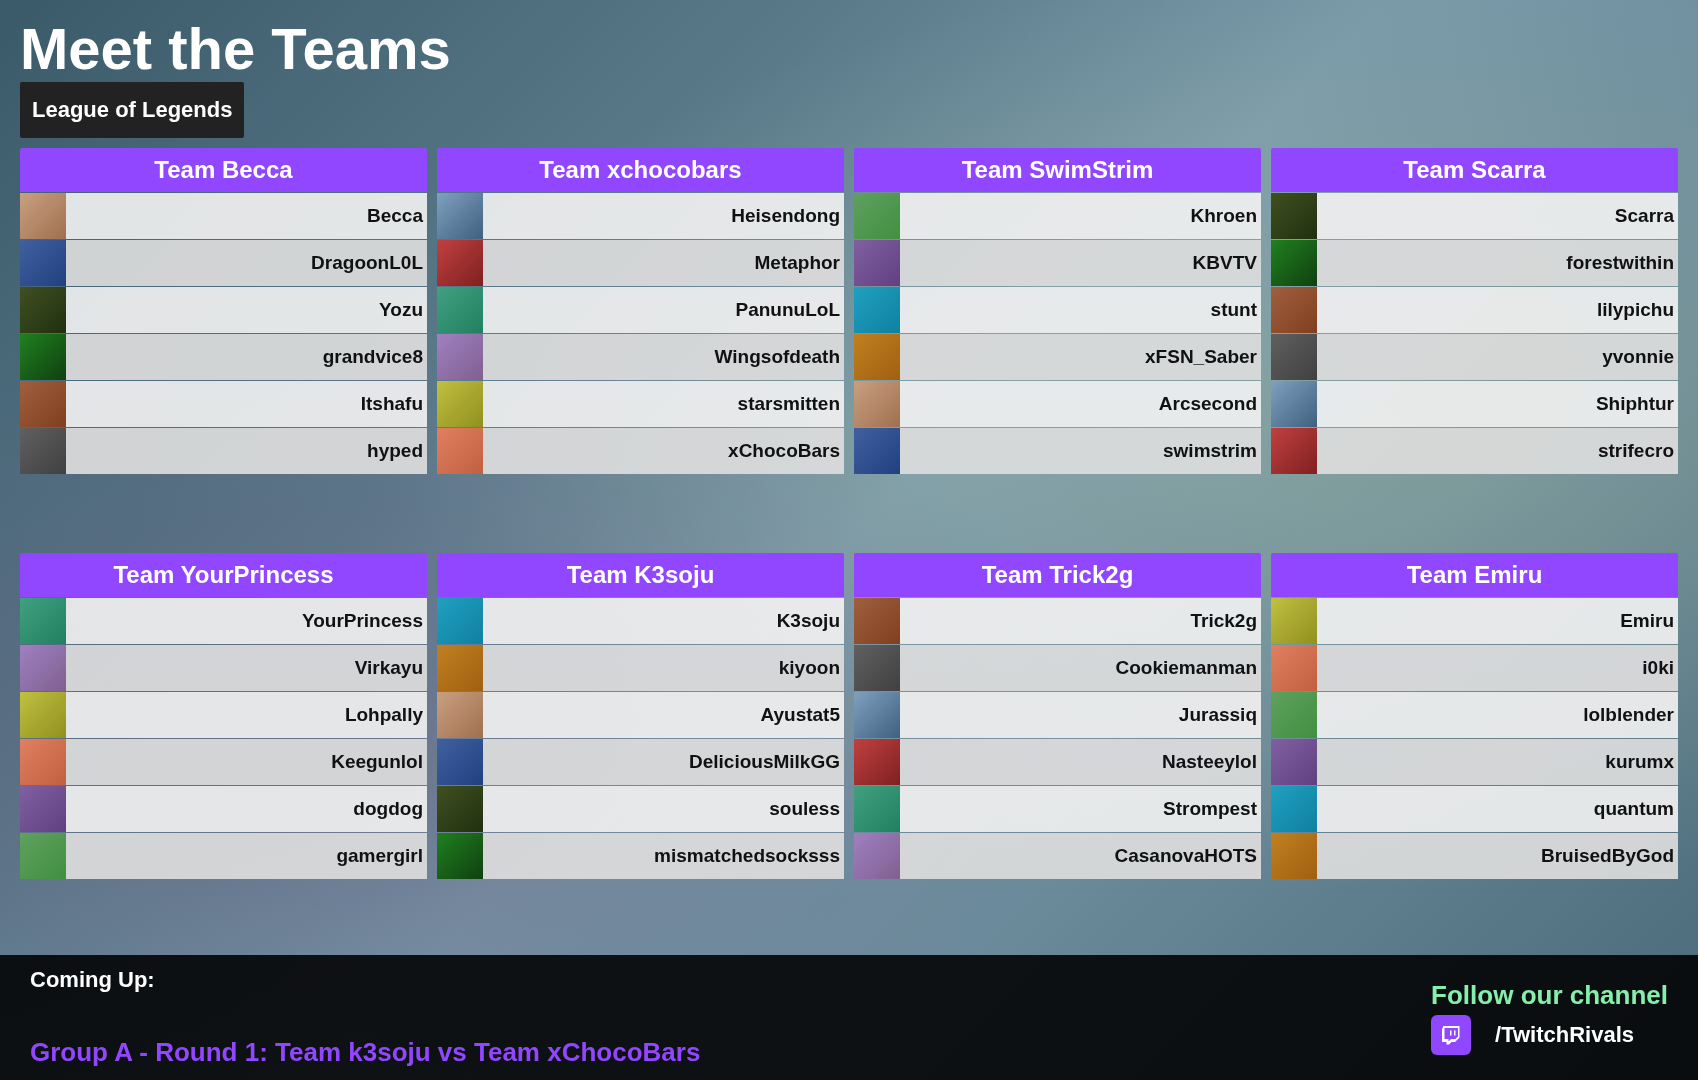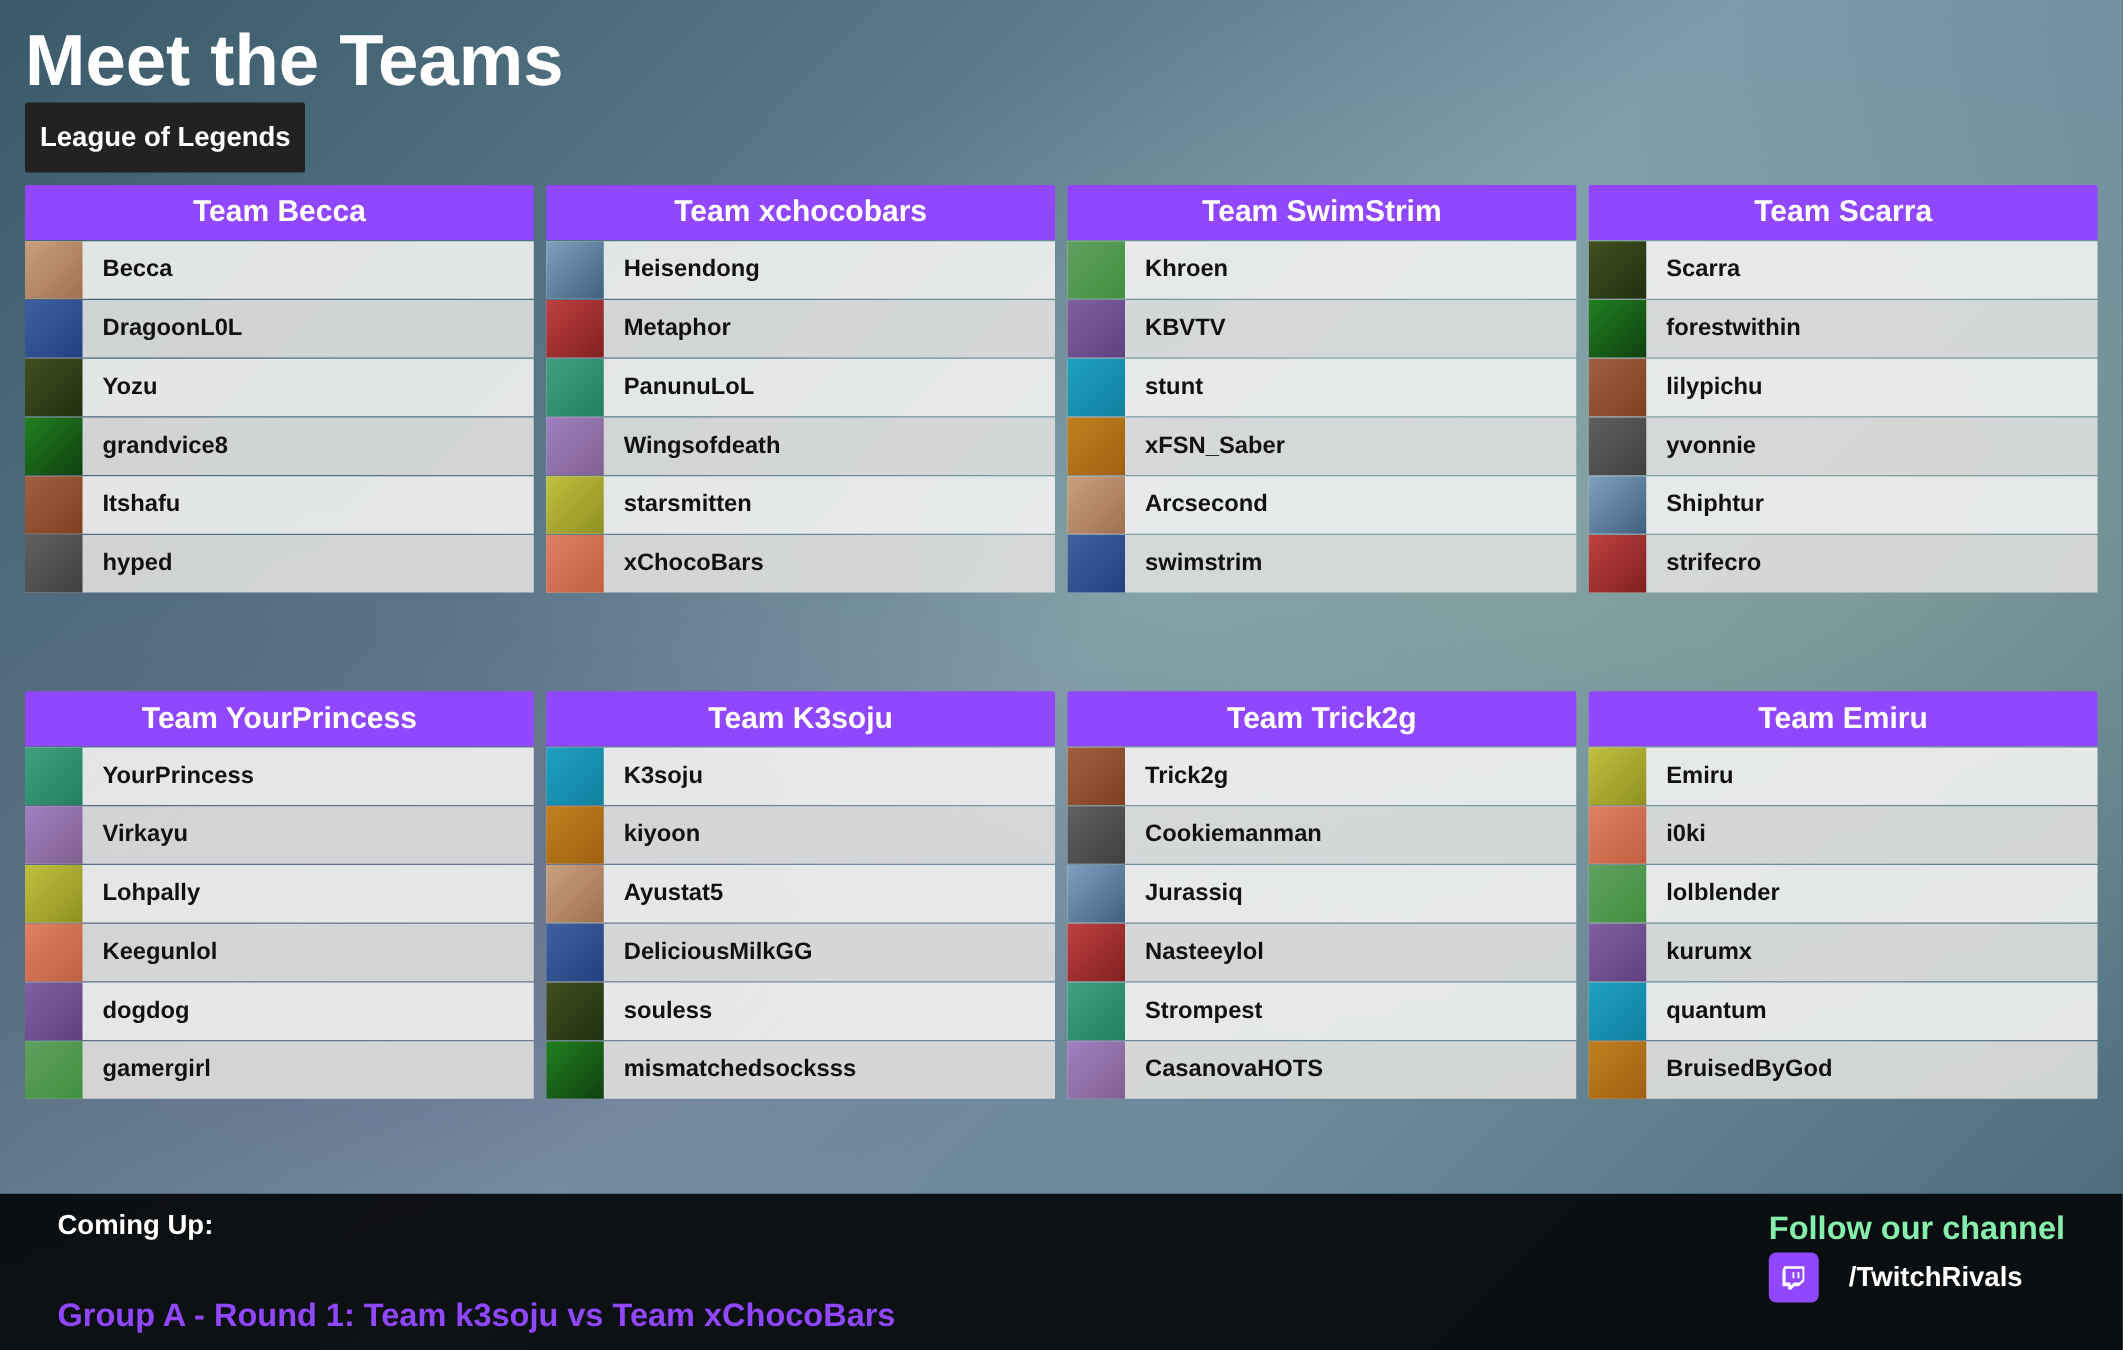--- a/index.html
+++ b/index.html
@@ -83,25 +83,25 @@
       height: 46px;
       flex-shrink: 0;
       background: #555;
       display: flex;
       align-items: center;
       justify-content: center;
       overflow: hidden;
     }
     .member-name {
       flex: 1;
-      text-align: left;
+      text-align: right;
       font-size: 19px;
       font-weight: 600;
       color: #111;
-      padding: 0 16px;
+      padding: 0 4px;
     }
     
     .av1 { background: linear-gradient(135deg, #c8a080, #a07050); }
     .av2 { background: linear-gradient(135deg, #4060a0, #204080); }
     .av3 { background: linear-gradient(135deg, #405020, #203010); }
     .av4 { background: linear-gradient(135deg, #208020, #104010); }
     .av5 { background: linear-gradient(135deg, #a06040, #804020); }
     .av6 { background: linear-gradient(135deg, #606060, #404040); }
     .av7 { background: linear-gradient(135deg, #80a0c0, #406080); }
     .av8 { background: linear-gradient(135deg, #c04040, #802020); }
@@ -109,24 +109,24 @@
     .av10 { background: linear-gradient(135deg, #a080c0, #806090); }
     .av11 { background: linear-gradient(135deg, #c0c040, #909020); }
     .av12 { background: linear-gradient(135deg, #e08060, #c06040); }
     .av13 { background: linear-gradient(135deg, #60a060, #409040); }
     .av14 { background: linear-gradient(135deg, #8060a0, #604080); }
     .av15 { background: linear-gradient(135deg, #20a0c0, #1080a0); }
     .av16 { background: linear-gradient(135deg, #c08020, #a06010); }
     .footer {
       background: rgba(0,0,0,0.88);
       margin: 0 -20px;
-      padding: 12px 46px;
+      padding: 12px 30px;
       display: flex;
       justify-content: space-between;
-      align-items: flex-start;
+      align-items: center;
       flex-shrink: 0;
     }
     .footer-left .coming-up-label {
       font-size: 22px;
       font-weight: 700;
       color: white;
     }
     .footer-left .coming-up-text {
       font-size: 26px;
       font-weight: 700;

